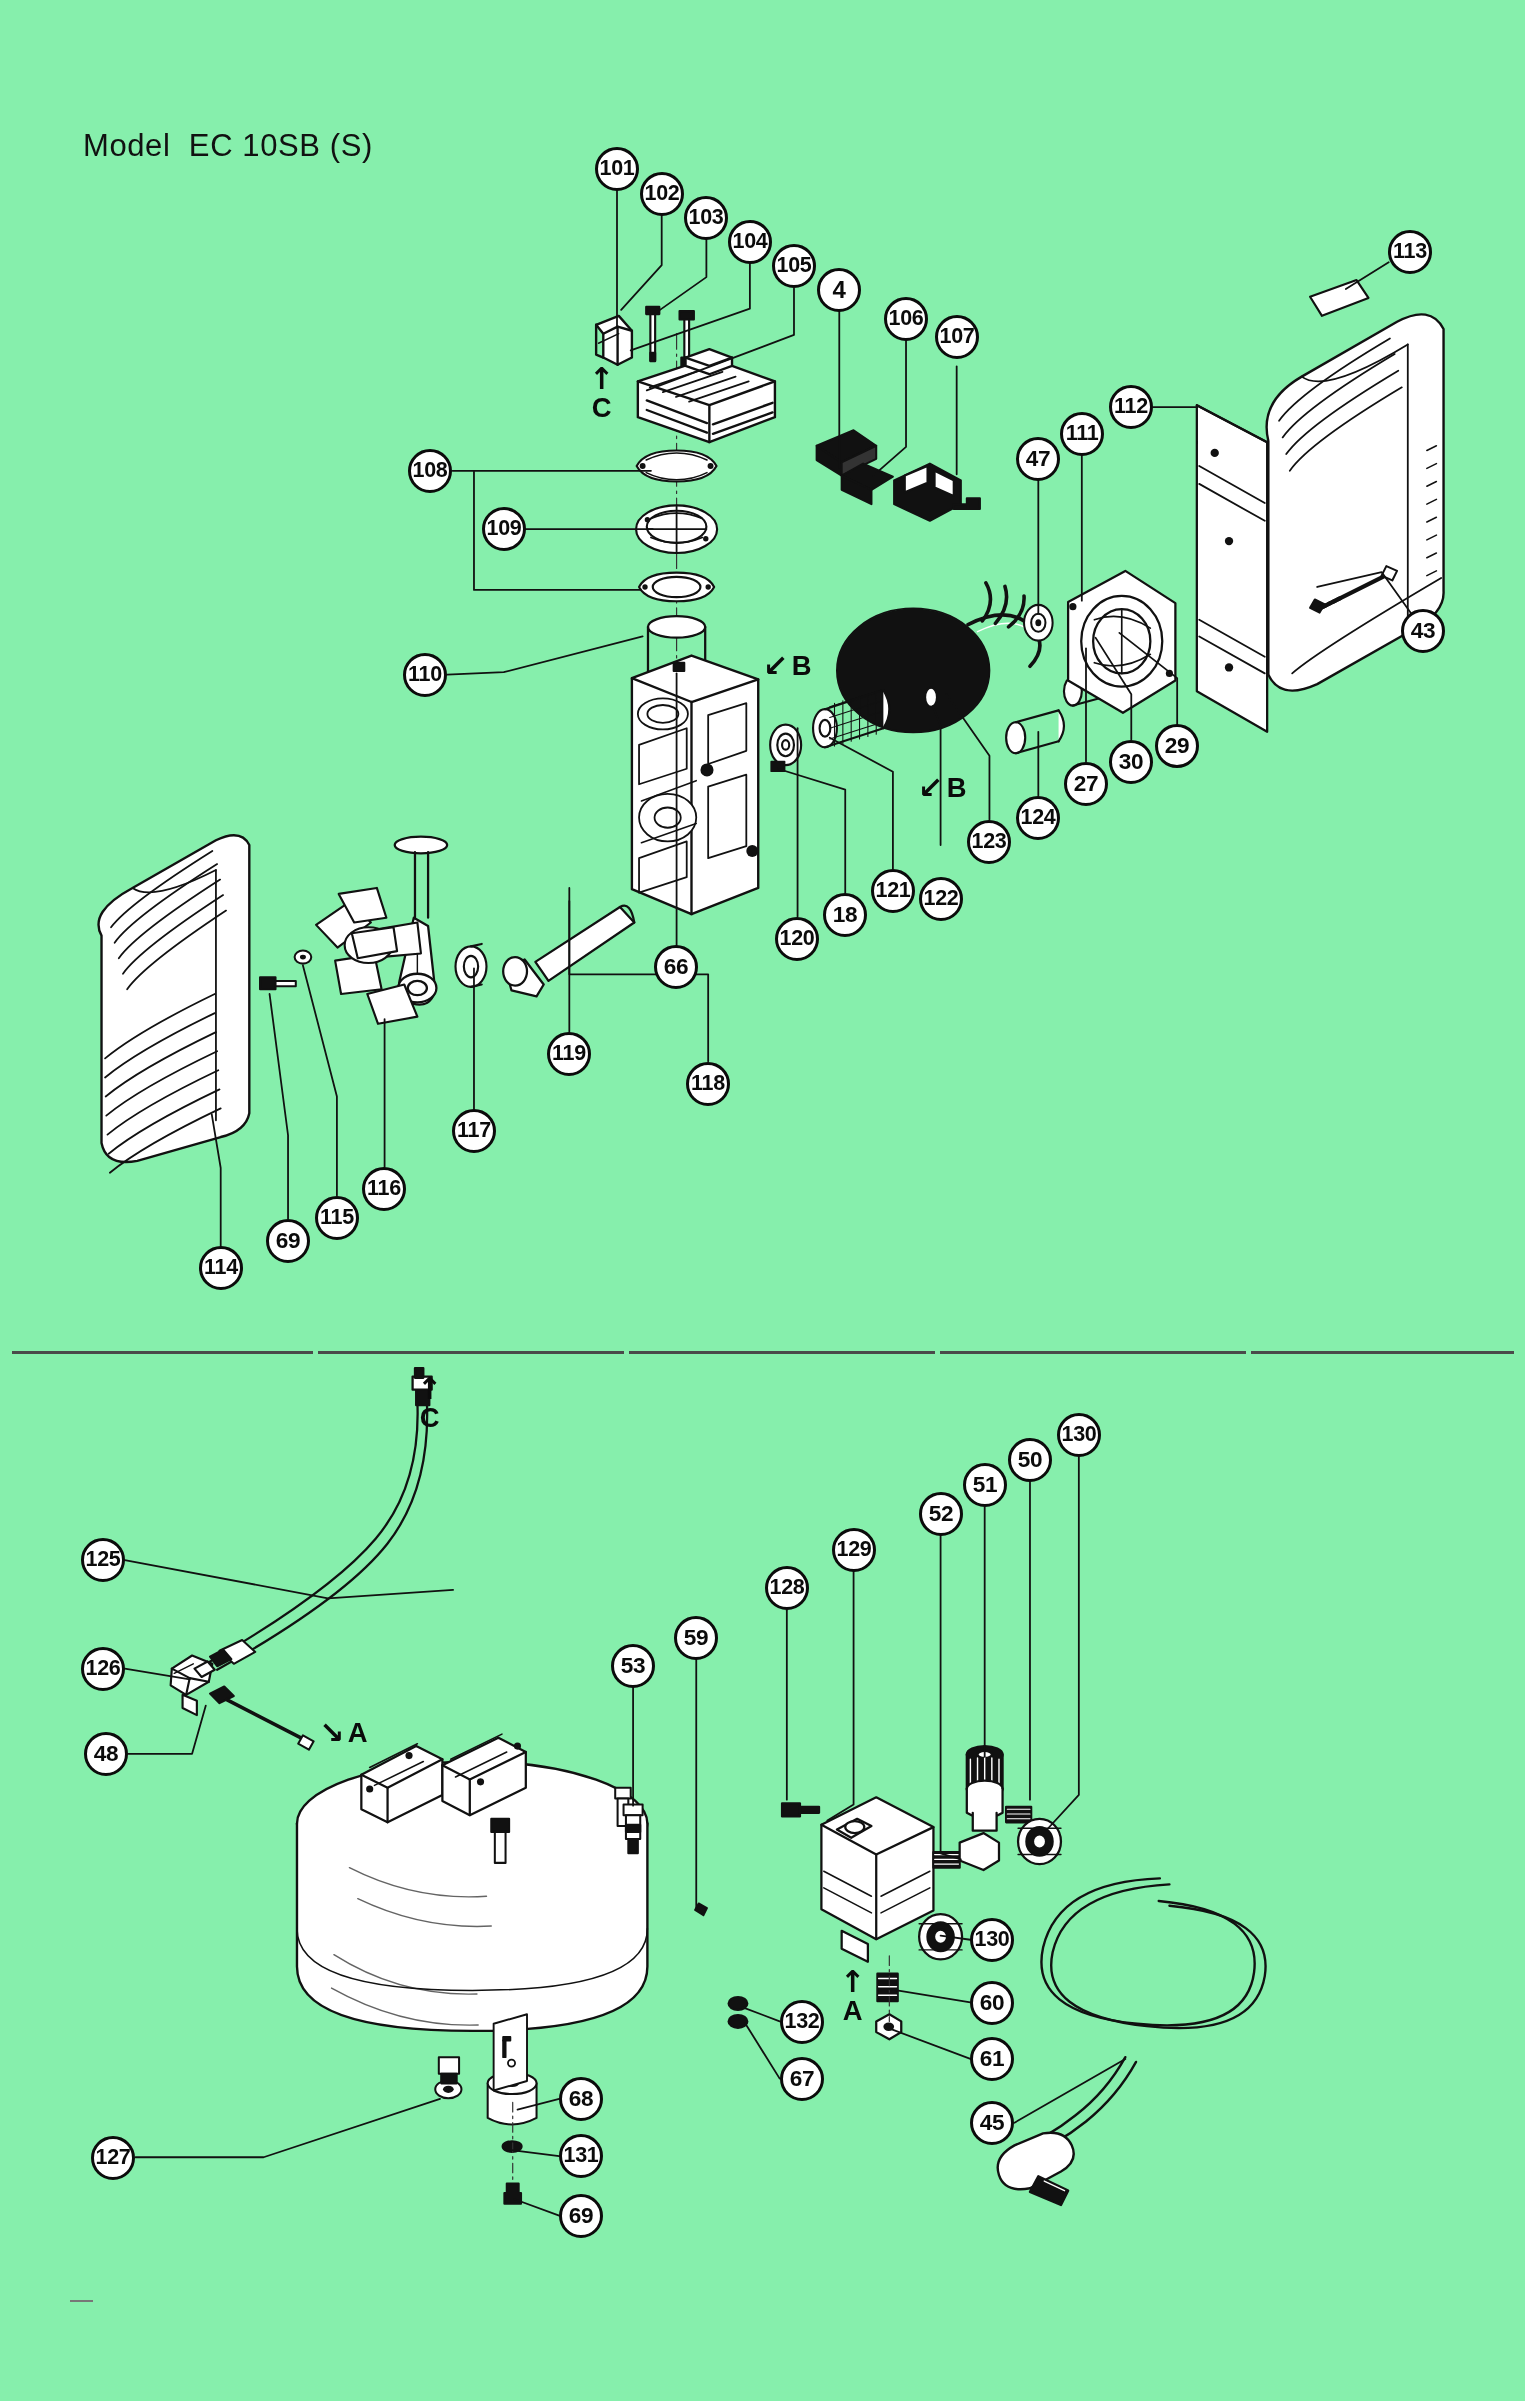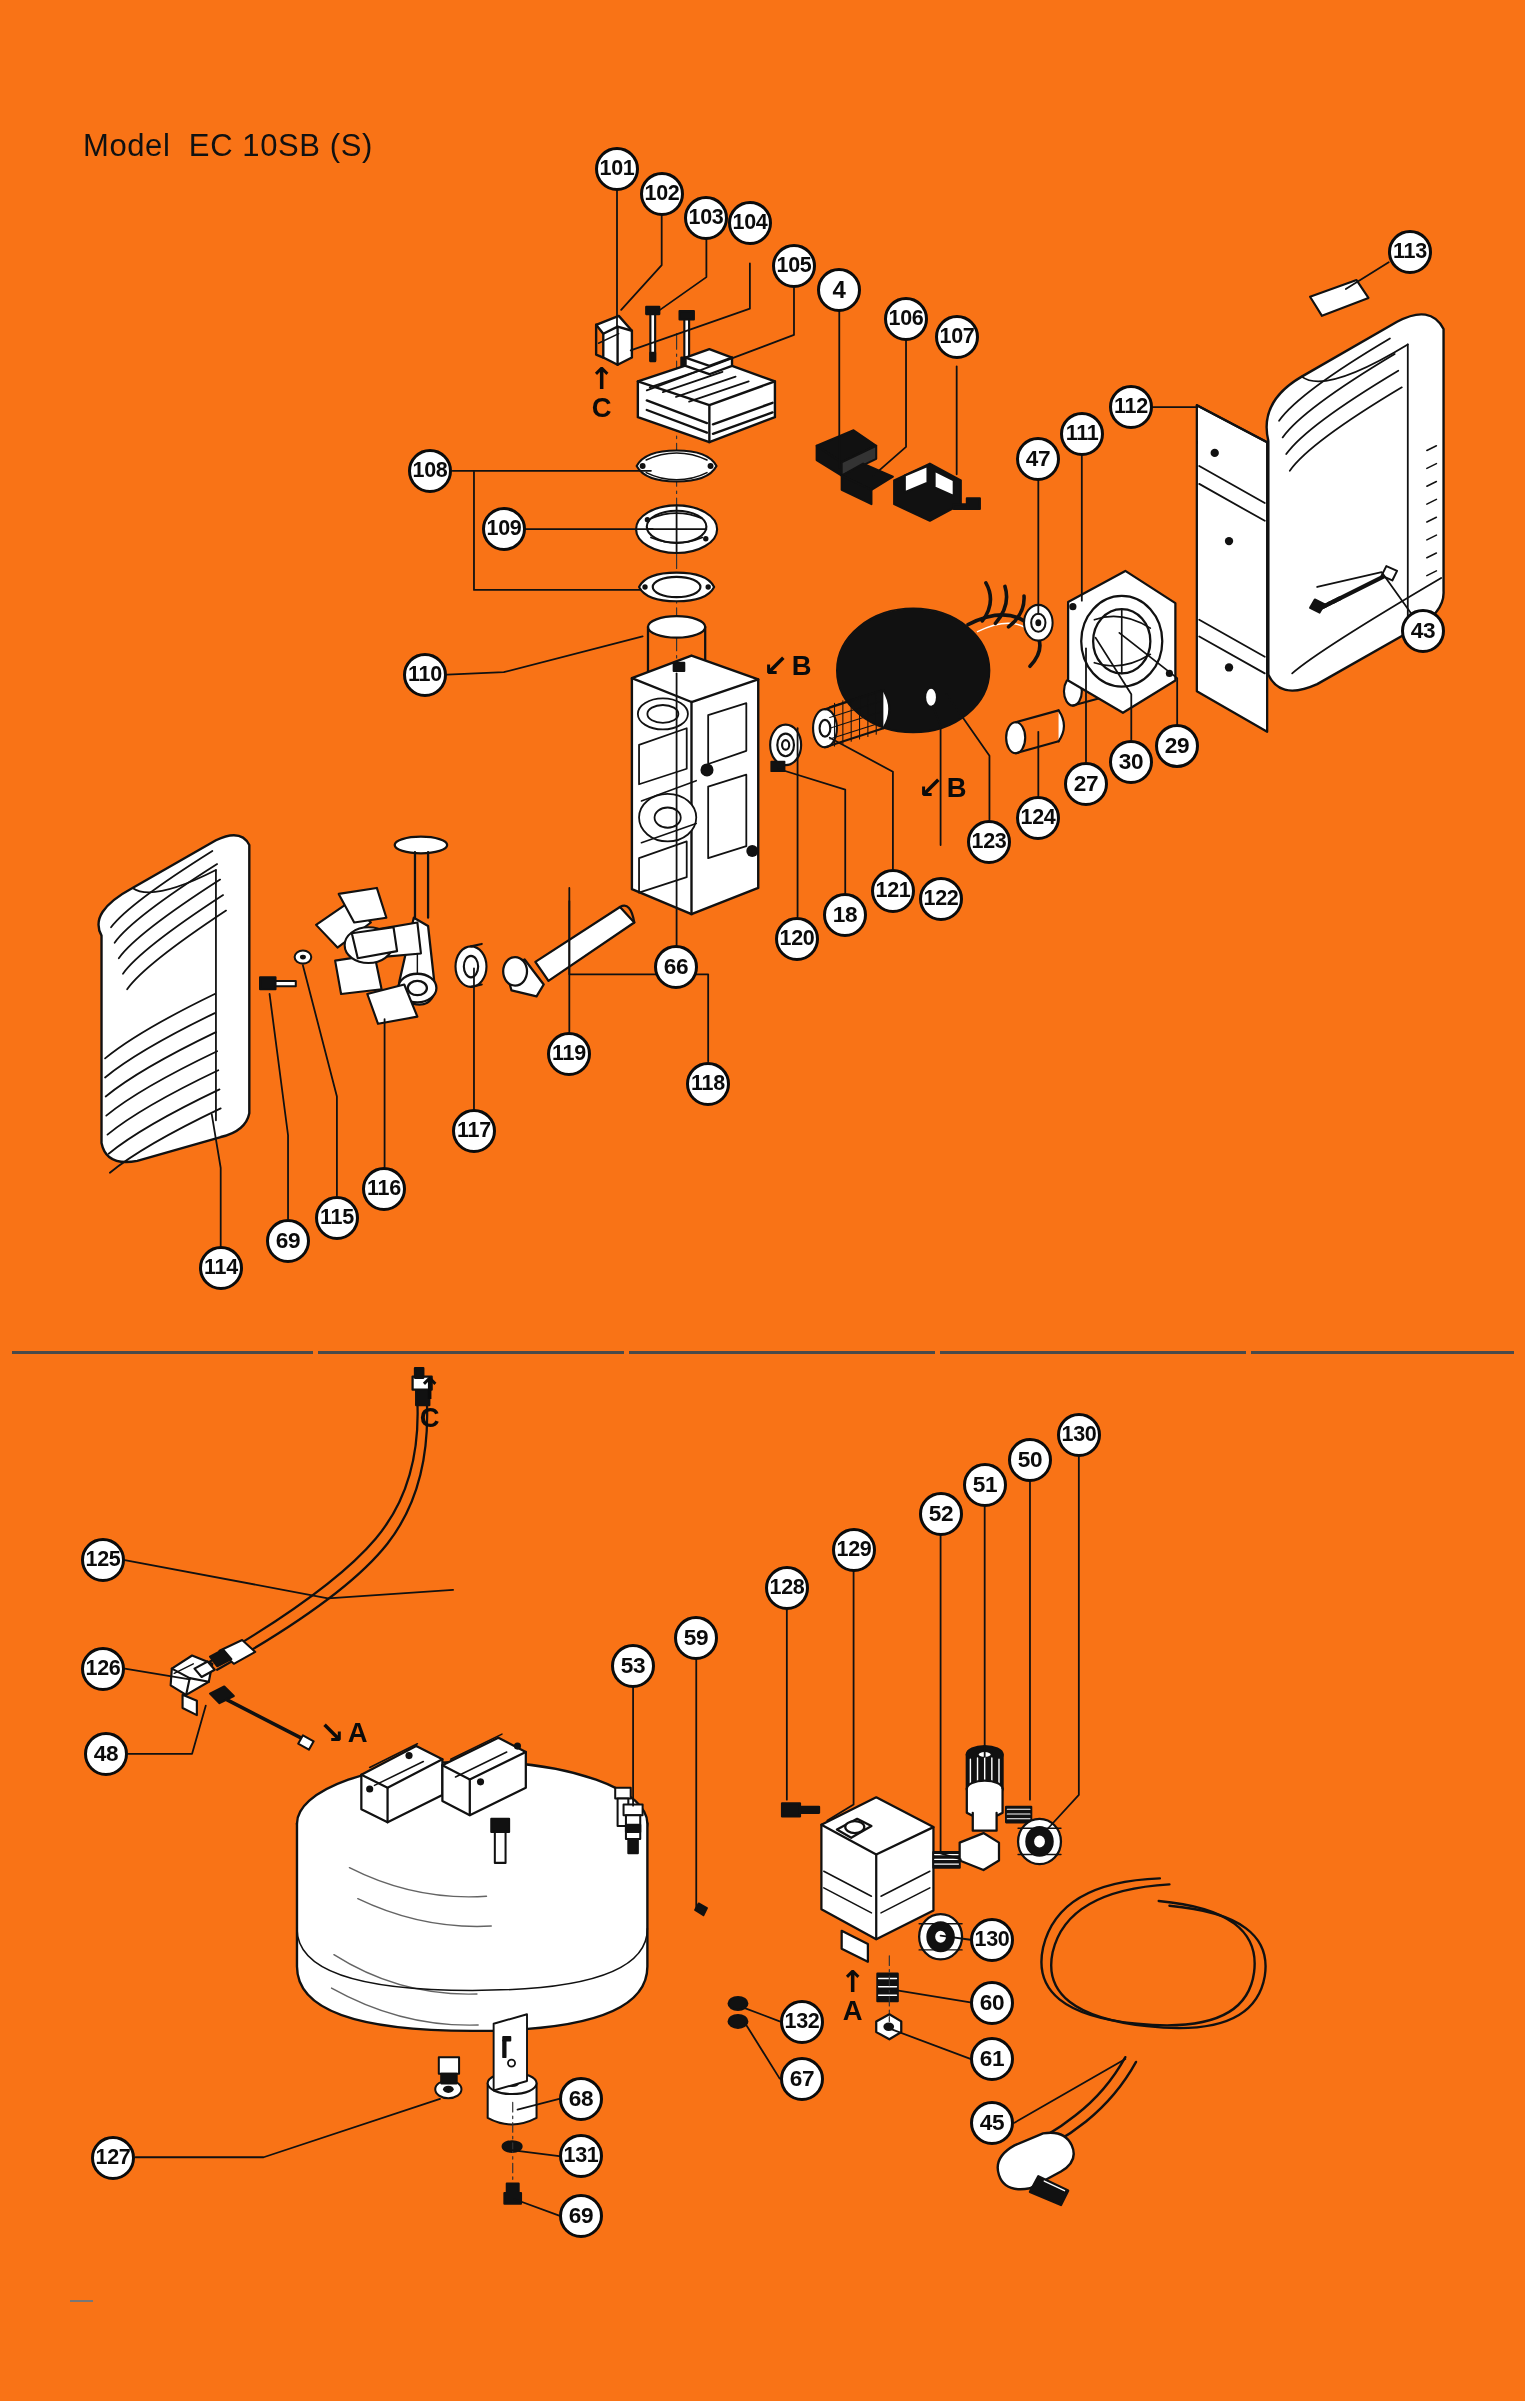--- a/index.html
+++ b/index.html
@@ -6,21 +6,21 @@
   * { box-sizing: border-box; }
   html, body {
     margin: 0; padding: 0;
     background: #ffffff;
     font-family: "Liberation Sans", "DejaVu Sans", sans-serif;
   }
   #sheet {
     position: relative;
     width: 1526px;
     height: 2401px;
-    background: #f97316;
+    background: #86efac;
     overflow: hidden;
     text-decoration: underline;
   }
   
   #model-title {
     position: absolute;
     left: 83px;
     top: 128px;
     font-size: 31px;
     font-weight: 400;
@@ -590,21 +590,21 @@
         <polyline points="938,3522 868,3540"></polyline>
         <polyline points="938,3618 858,3608"></polyline>
         <polyline points="938,3718 862,3690"></polyline>
       </g>
   </svg>
 
   <div id="callout-layer">
       <div class="callout " style="left: 617px; top: 169px;">101</div>
       <div class="callout " style="left: 662px; top: 194px; text-align: center;">102</div>
       <div class="callout " style="left: 706px; top: 218px;">103</div>
-      <div class="callout " style="left: 750px; top: 223px;">104</div>
+      <div class="callout " style="left: 750px; top: 242px;">104</div>
       <div class="callout " style="left: 794px; top: 266px;">105</div>
       <div class="callout c1" style="left: 839px; top: 290px;">4</div>
       <div class="callout " style="left: 906px; top: 319px;">106</div>
       <div class="callout " style="left: 957px; top: 337px;">107</div>
       <div class="callout c2" style="left: 1038px; top: 459px;">47</div>
       <div class="callout " style="left: 1082px; top: 434px;">111</div>
       <div class="callout " style="left: 1131px; top: 407px;">112</div>
       <div class="callout " style="left: 1410px; top: 252px;">113</div>
       <div class="callout c2" style="left: 1423px; top: 631px;">43</div>
       <div class="callout " style="left: 430px; top: 471px;">108</div>

